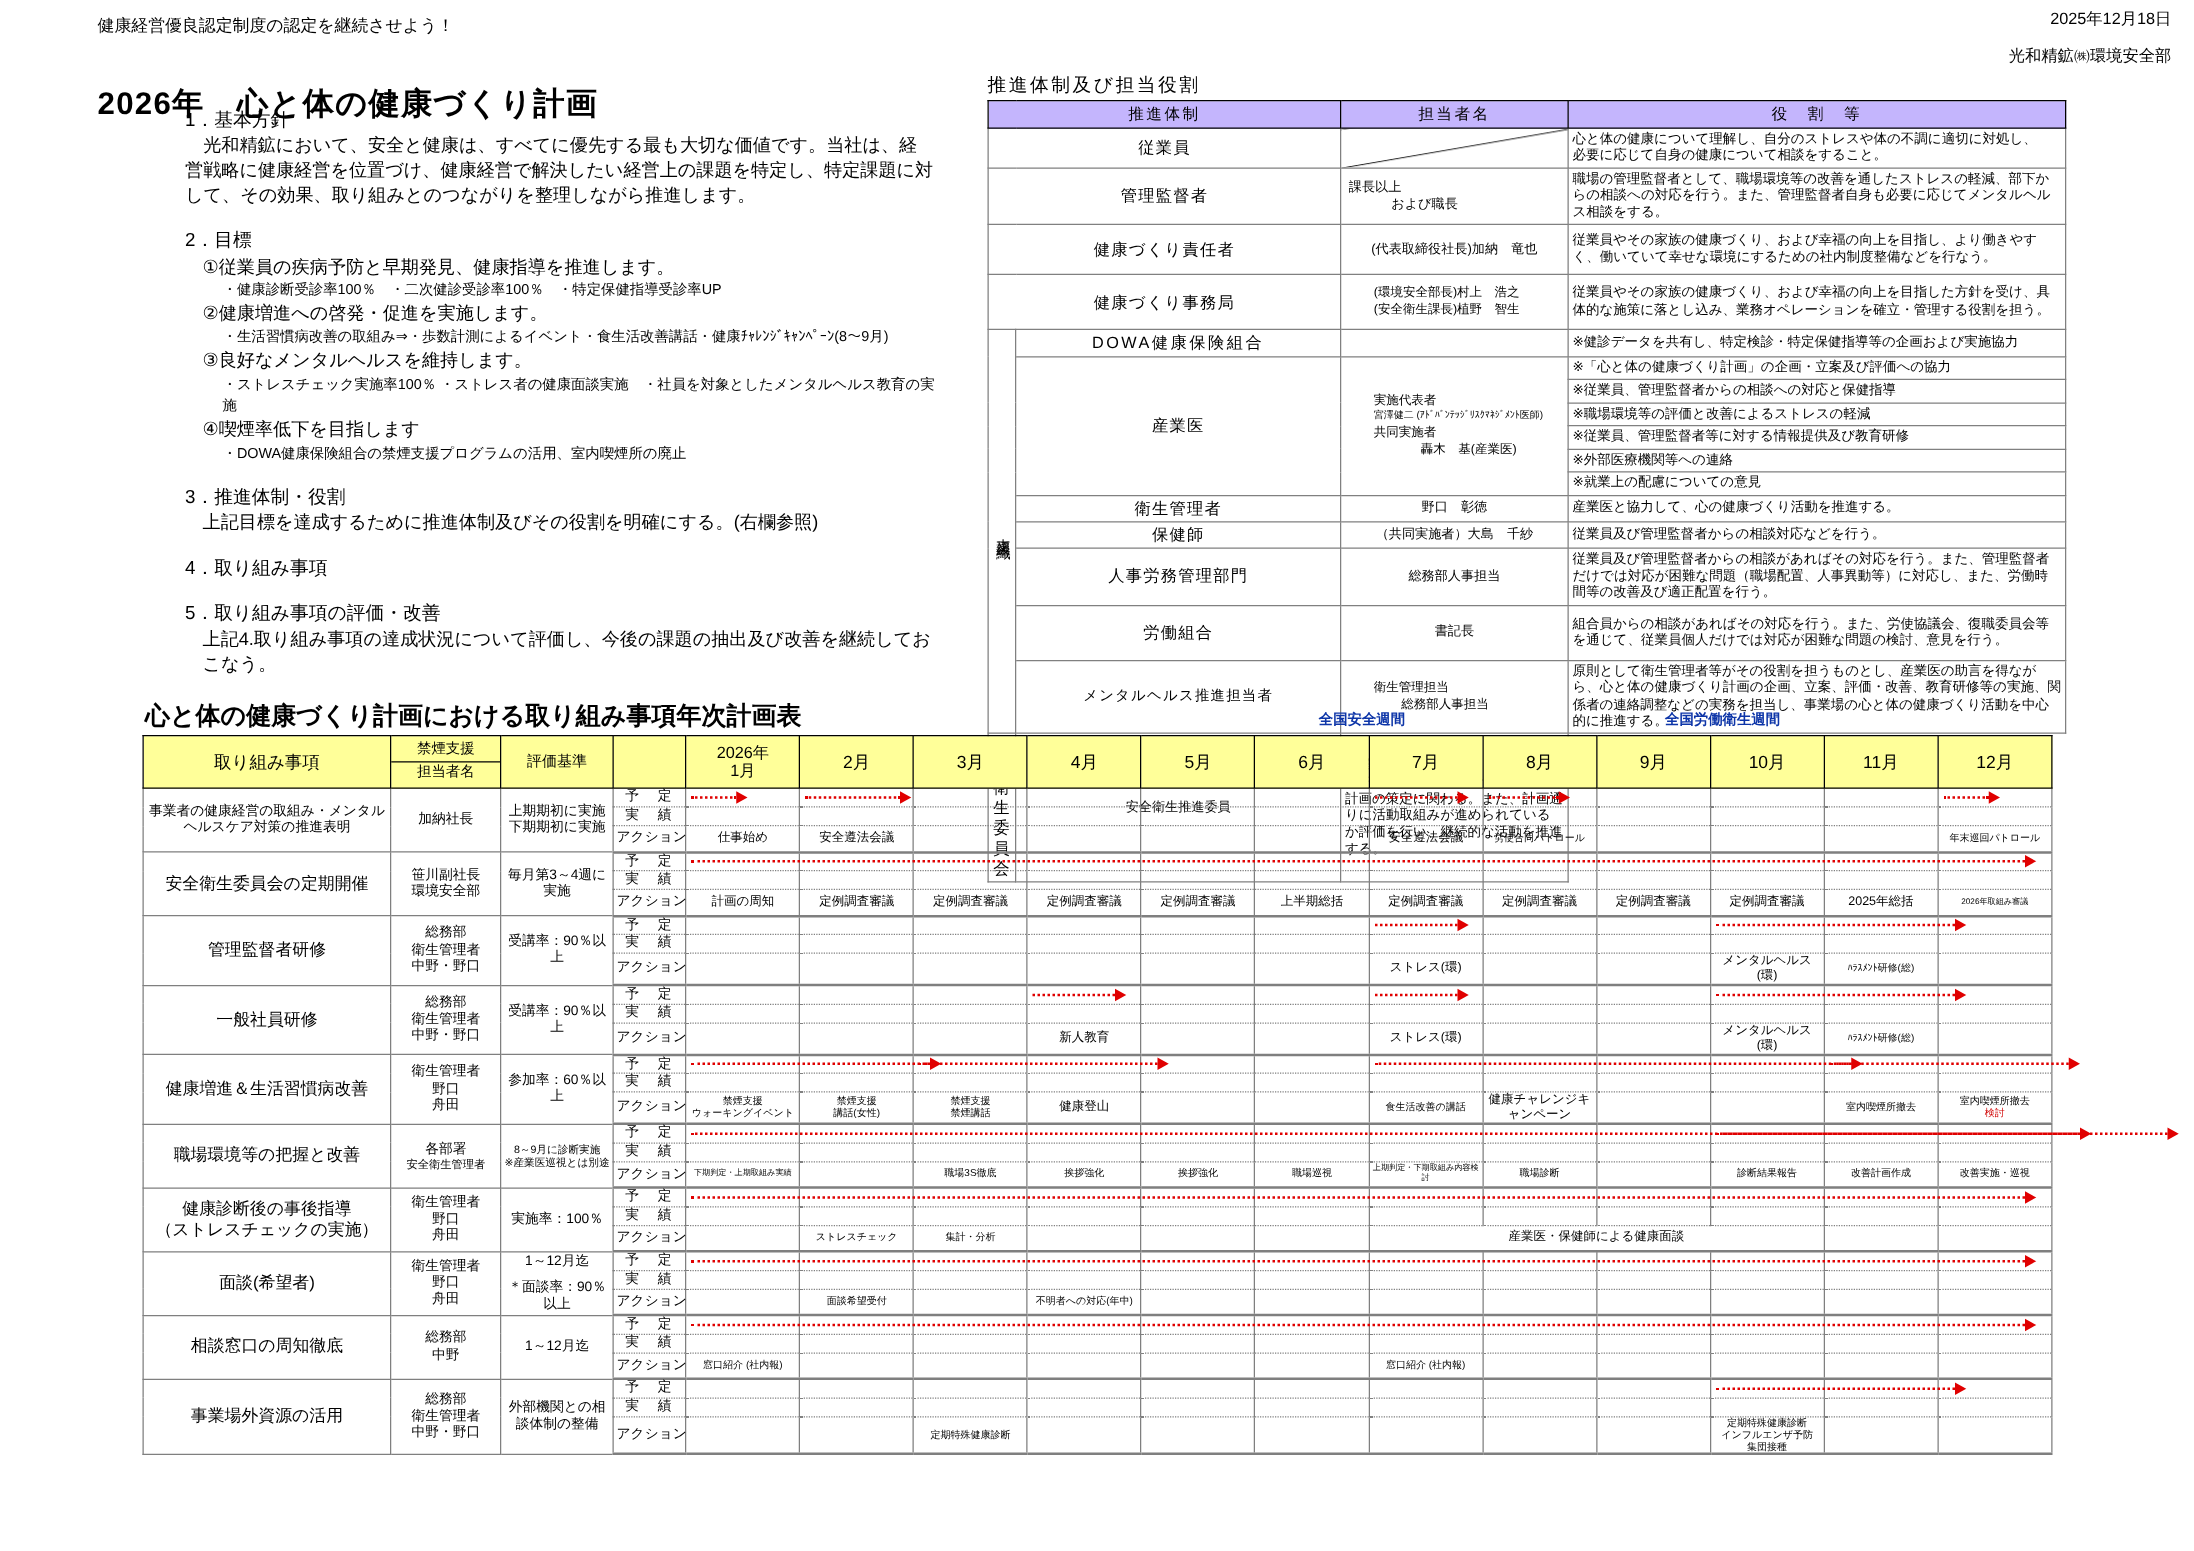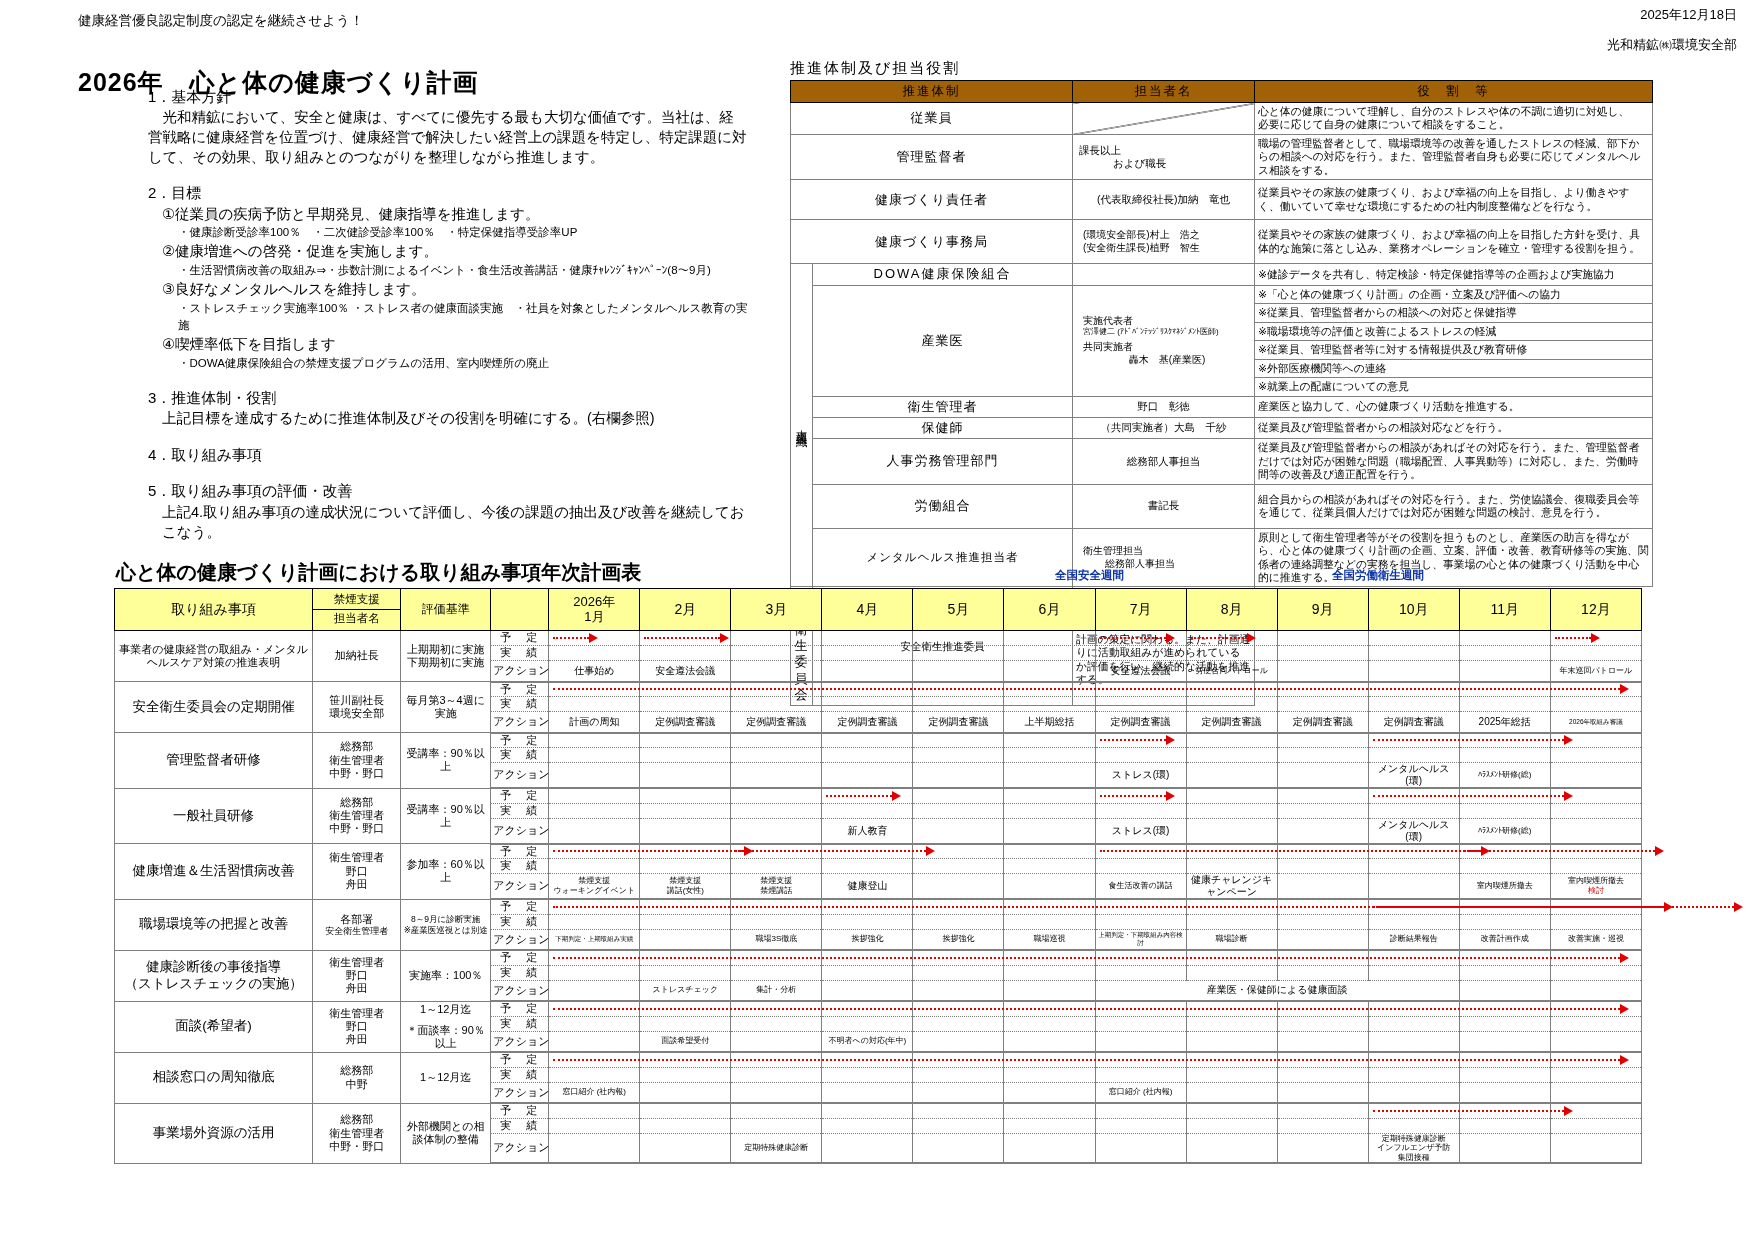--- a/index.html
+++ b/index.html
@@ -60,21 +60,21 @@
     table-layout: fixed;
     font-size: 11px;
   }
   table.t1 td, table.t1 th {
     border: 1px solid #808080;
     padding: 2px 3px;
     vertical-align: middle;
     line-height: 1.25;
   }
   table.t1 thead th {
-    background: #a16207;
+    background: #c4b5fd;
     text-align: center;
     font-weight: normal;
     font-size: 12.5px;
     letter-spacing: 2px;
     height: 22px;
     border: 1px solid #000;
   }
   .t1 .c-sys { text-align: center; font-size: 13px; letter-spacing: 1px; }
   .t1 .c-nm  { text-align: center; font-size: 10.5px; }
   .t1 .c-role{ text-align: left;  font-size: 10.8px; }
@@ -86,21 +86,21 @@
     text-align: center;
     width: 20px;
     padding: 0;
   }
   .t1 .slash {
     background-image: linear-gradient(to right bottom,
       transparent calc(50% - 0.7px), #000 50%, transparent calc(50% + 0.7px));
   }
   .t1 .nm-2 { text-align: left; padding-left: 6px; }
   .t1 .nm-2 .ln2 { display:block; padding-left: 34px; }
-  .t1 .nm-blk { text-align: left; padding-left: 10px; font-size: 10px; }
+  .t1 .nm-blk { text-align: left; padding-left: 26px; font-size: 10px; }
   .t1 .nm-ctr { text-align: center; }
   .t1 .tiny { font-size: 8px; }
 
   
   .t2-title {
     position: absolute; left: 116px; top: 559px;
     font-size: 20px; font-weight: bold;
   }
   .wk-label {
     position: absolute;

